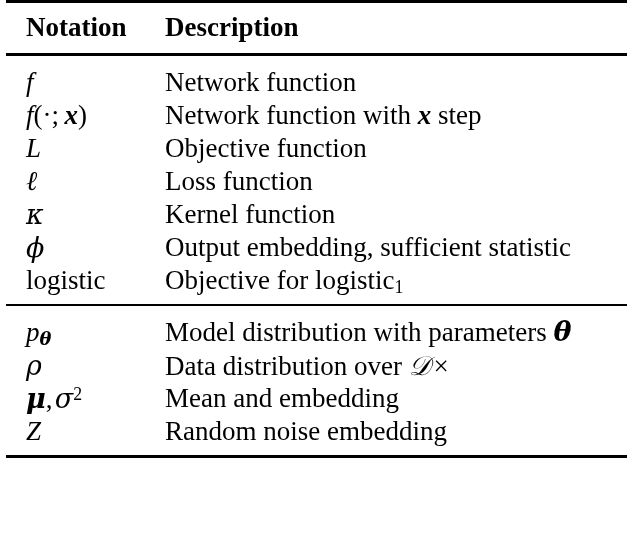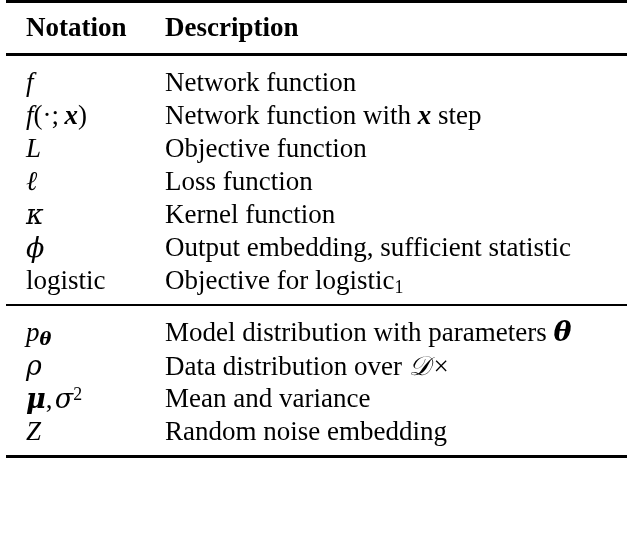--- a/index.html
+++ b/index.html
@@ -229,21 +229,21 @@
           <span class="cal">𝒟</span><span class="times">×</span><span class="cal">𝒠</span>
         </td>
       </tr>
 
 
       <tr>
         <td class="cell-notation">
           <span class="greek-b">μ</span><span class="mup">,</span> <span class="greek">σ</span><sup class="mup">2</sup>
         </td>
         <td class="cell-description">
-          <span>Mean and variance</span>
+          <span>Mean and embedding</span>
         </td>
       </tr>
 
       <tr class="group-end rule-bottom">
         <td class="cell-notation">
           <span class="mi">Z</span>
         </td>
         <td class="cell-description">
           <span>Random noise embedding</span>
         </td>

